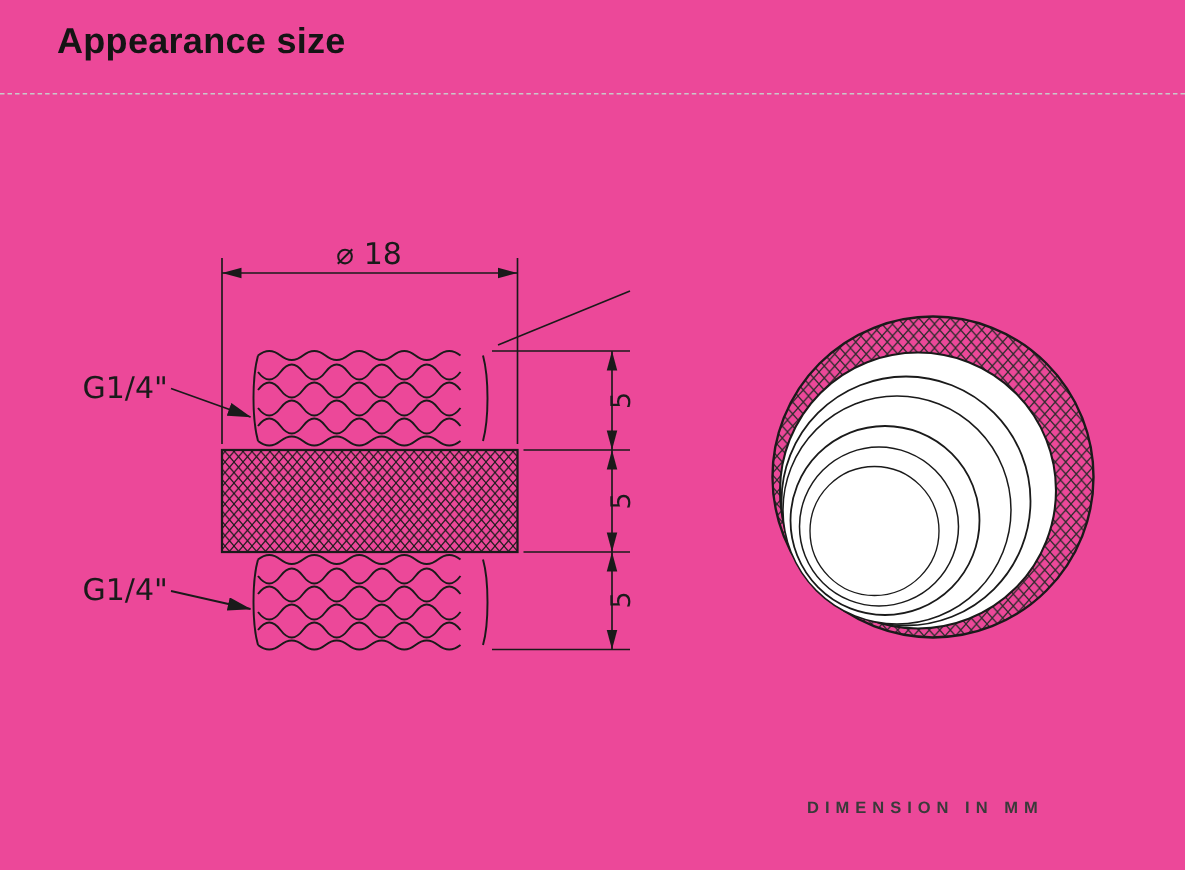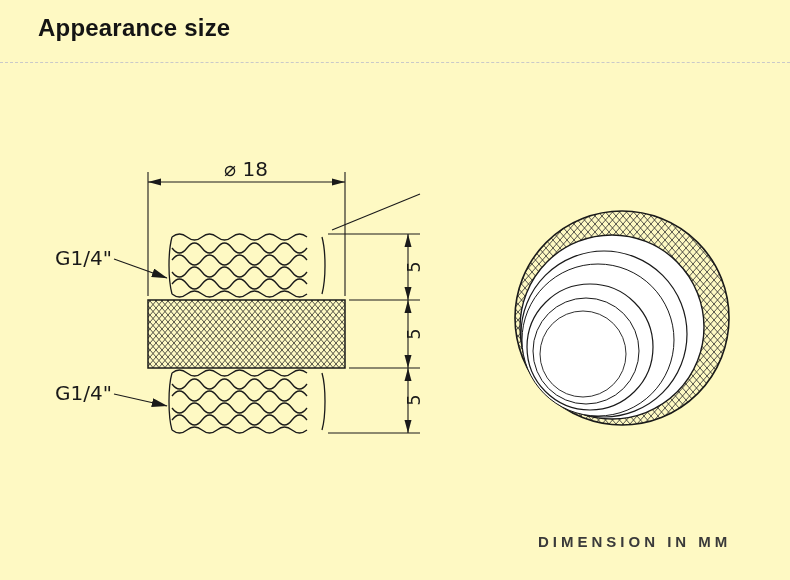--- a/index.html
+++ b/index.html
@@ -1,19 +1,19 @@
 <!DOCTYPE html>
 <html><head>
 <meta charset="utf-8">
 <style>
   html,body{margin:0;padding:0;background:#ffffff;}
   .page{
     position:relative;
     width:790px;height:580px;
-    background:#fef9c3;
+    background:#ec4899;
     overflow:hidden;
     font-family:"Liberation Sans", sans-serif;
   }
   .page-title{
     position:absolute;
     top:14px;left:38px;
     margin:0;
     font-size:24px;
     font-weight:700;
     color:#141414;
@@ -24,21 +24,21 @@
     top:62px;left:0;width:790px;height:0;
     border-top:1px dashed #c9c9c9;
   }
   .drawing-svg{
     position:absolute;
     top:80px;left:0;
   }
   .unit-note{
     position:absolute;
     top:533px;left:538px;
-    font-size:15px;
+    font-size:11px;
     font-weight:700;
     letter-spacing:4px;
     color:#3a3a3a;
     white-space:nowrap;
   }
   svg text{
     font-family:"DejaVu Sans","Liberation Sans",sans-serif;
     fill:#1a1a1a;
   }
   .lbl{font-size:20px;}

